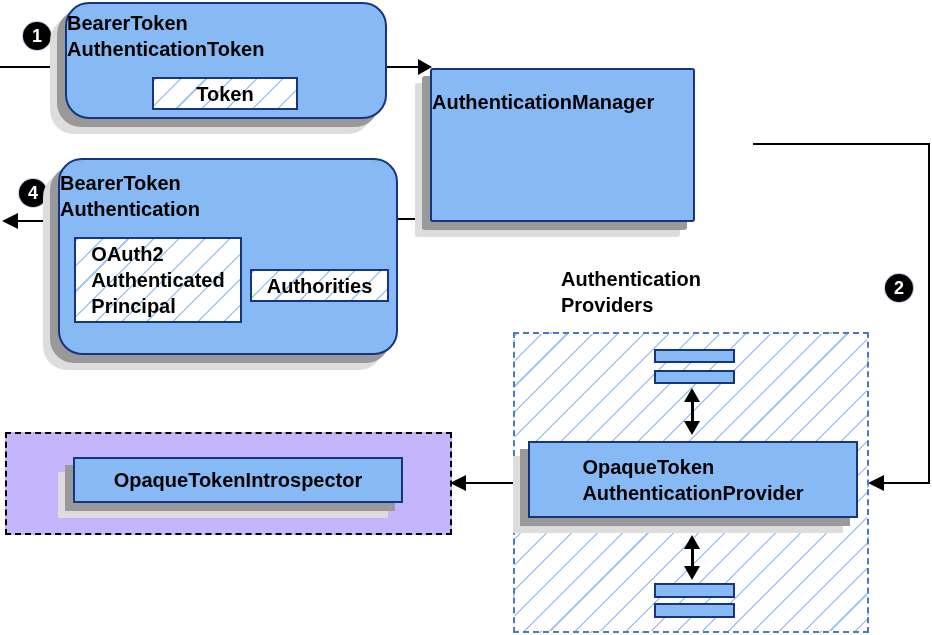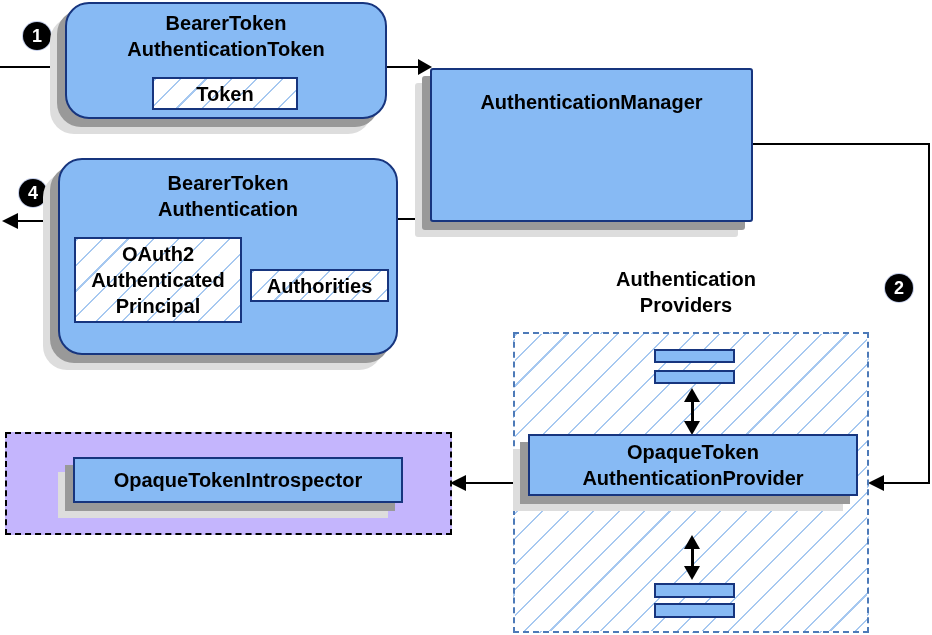--- a/index.html
+++ b/index.html
@@ -24,24 +24,24 @@
   .hatch{
     background-color:#fff;
     background-image:repeating-linear-gradient(135deg,var(--hatch,#a6c8f0) 0 1.5px,transparent 1.5px 18px);
   }
   .inner{
     position:absolute;box-sizing:border-box;
     border:2px solid var(--node-border,#17357e);
     display:flex;align-items:center;justify-content:center;
   }
   .title{
-    position:absolute;left:0;right:0;text-align:center;
+    position:absolute;left:0;right:0;
     font-size:20px;line-height:26px;white-space:pre-line;
   }
-  .ctext{font-size:20px;line-height:26px;text-align:center;white-space:pre-line;}
+  .ctext{font-size:20px;line-height:26px;text-align:left;white-space:pre-line;}
   .dashed-black{position:absolute;box-sizing:border-box;border:2px dashed #000;background:#c4b5fd;}
   .dashed-blue{position:absolute;box-sizing:border-box;border:2px dashed var(--dashed-blue,#4d7ab8);}
   .badge{
     position:absolute;width:28px;height:28px;border-radius:50%;
     background:var(--badge-bg,#000);color:var(--badge-fg,#fff);
     font-size:18px;line-height:28px;text-align:center;
     box-shadow:0 0 0 1px rgba(80,110,190,.35);
   }
   .hline{position:absolute;height:2px;background:var(--arrow,#000);}
   .vline{position:absolute;width:2px;background:var(--arrow,#000);}
@@ -86,21 +86,21 @@
   <div class="ah ah-left" style="left:2px;top:213px;"></div>
 
   <div class="node rounded shadowed" style="left:65px;top:2px;width:322px;height:117px;">
     <div class="title" style="top:6px;">BearerToken
 AuthenticationToken</div>
     <div class="inner hatch" style="left:85px;top:73px;width:146px;height:33px;">
       <span class="ctext">Token</span>
     </div>
   </div>
 
-  <div class="node shadowed" style="left:430px;top:68px;width:323px;height:154px;border-radius:3px;">
+  <div class="node shadowed" style="left:430px;top:68px;width:265px;height:154px;border-radius:3px;">
     <div class="title" style="top:19px;">AuthenticationManager</div>
   </div>
 
   <div class="node rounded shadowed" style="left:58px;top:158px;width:340px;height:197px;">
     <div class="title" style="top:10px;">BearerToken
 Authentication</div>
     <div class="inner hatch" style="left:14px;top:77px;width:168px;height:86px;">
       <span class="ctext">OAuth2
 Authenticated
 Principal</span>
@@ -117,21 +117,21 @@
 
     <div class="slab" style="left:139px;top:15px;width:81px;height:14px;"></div>
     <div class="slab" style="left:139px;top:36px;width:81px;height:14px;"></div>
 
     <div class="varrow" style="left:169px;top:54px;width:16px;height:47px;">
       <div class="ah-up"></div>
       <div class="vshaft"></div>
       <div class="ah-down"></div>
     </div>
 
-    <div class="node shadowed" style="left:13px;top:100px;width:330px;height:62px;display:flex;align-items:center;justify-content:center;">
+    <div class="node shadowed" style="left:13px;top:107px;width:330px;height:77px;display:flex;align-items:center;justify-content:center;">
       <span class="ctext">OpaqueToken
 AuthenticationProvider</span>
     </div>
 
     <div class="varrow" style="left:169px;top:201px;width:16px;height:45px;">
       <div class="ah-up"></div>
       <div class="vshaft"></div>
       <div class="ah-down"></div>
     </div>
 

